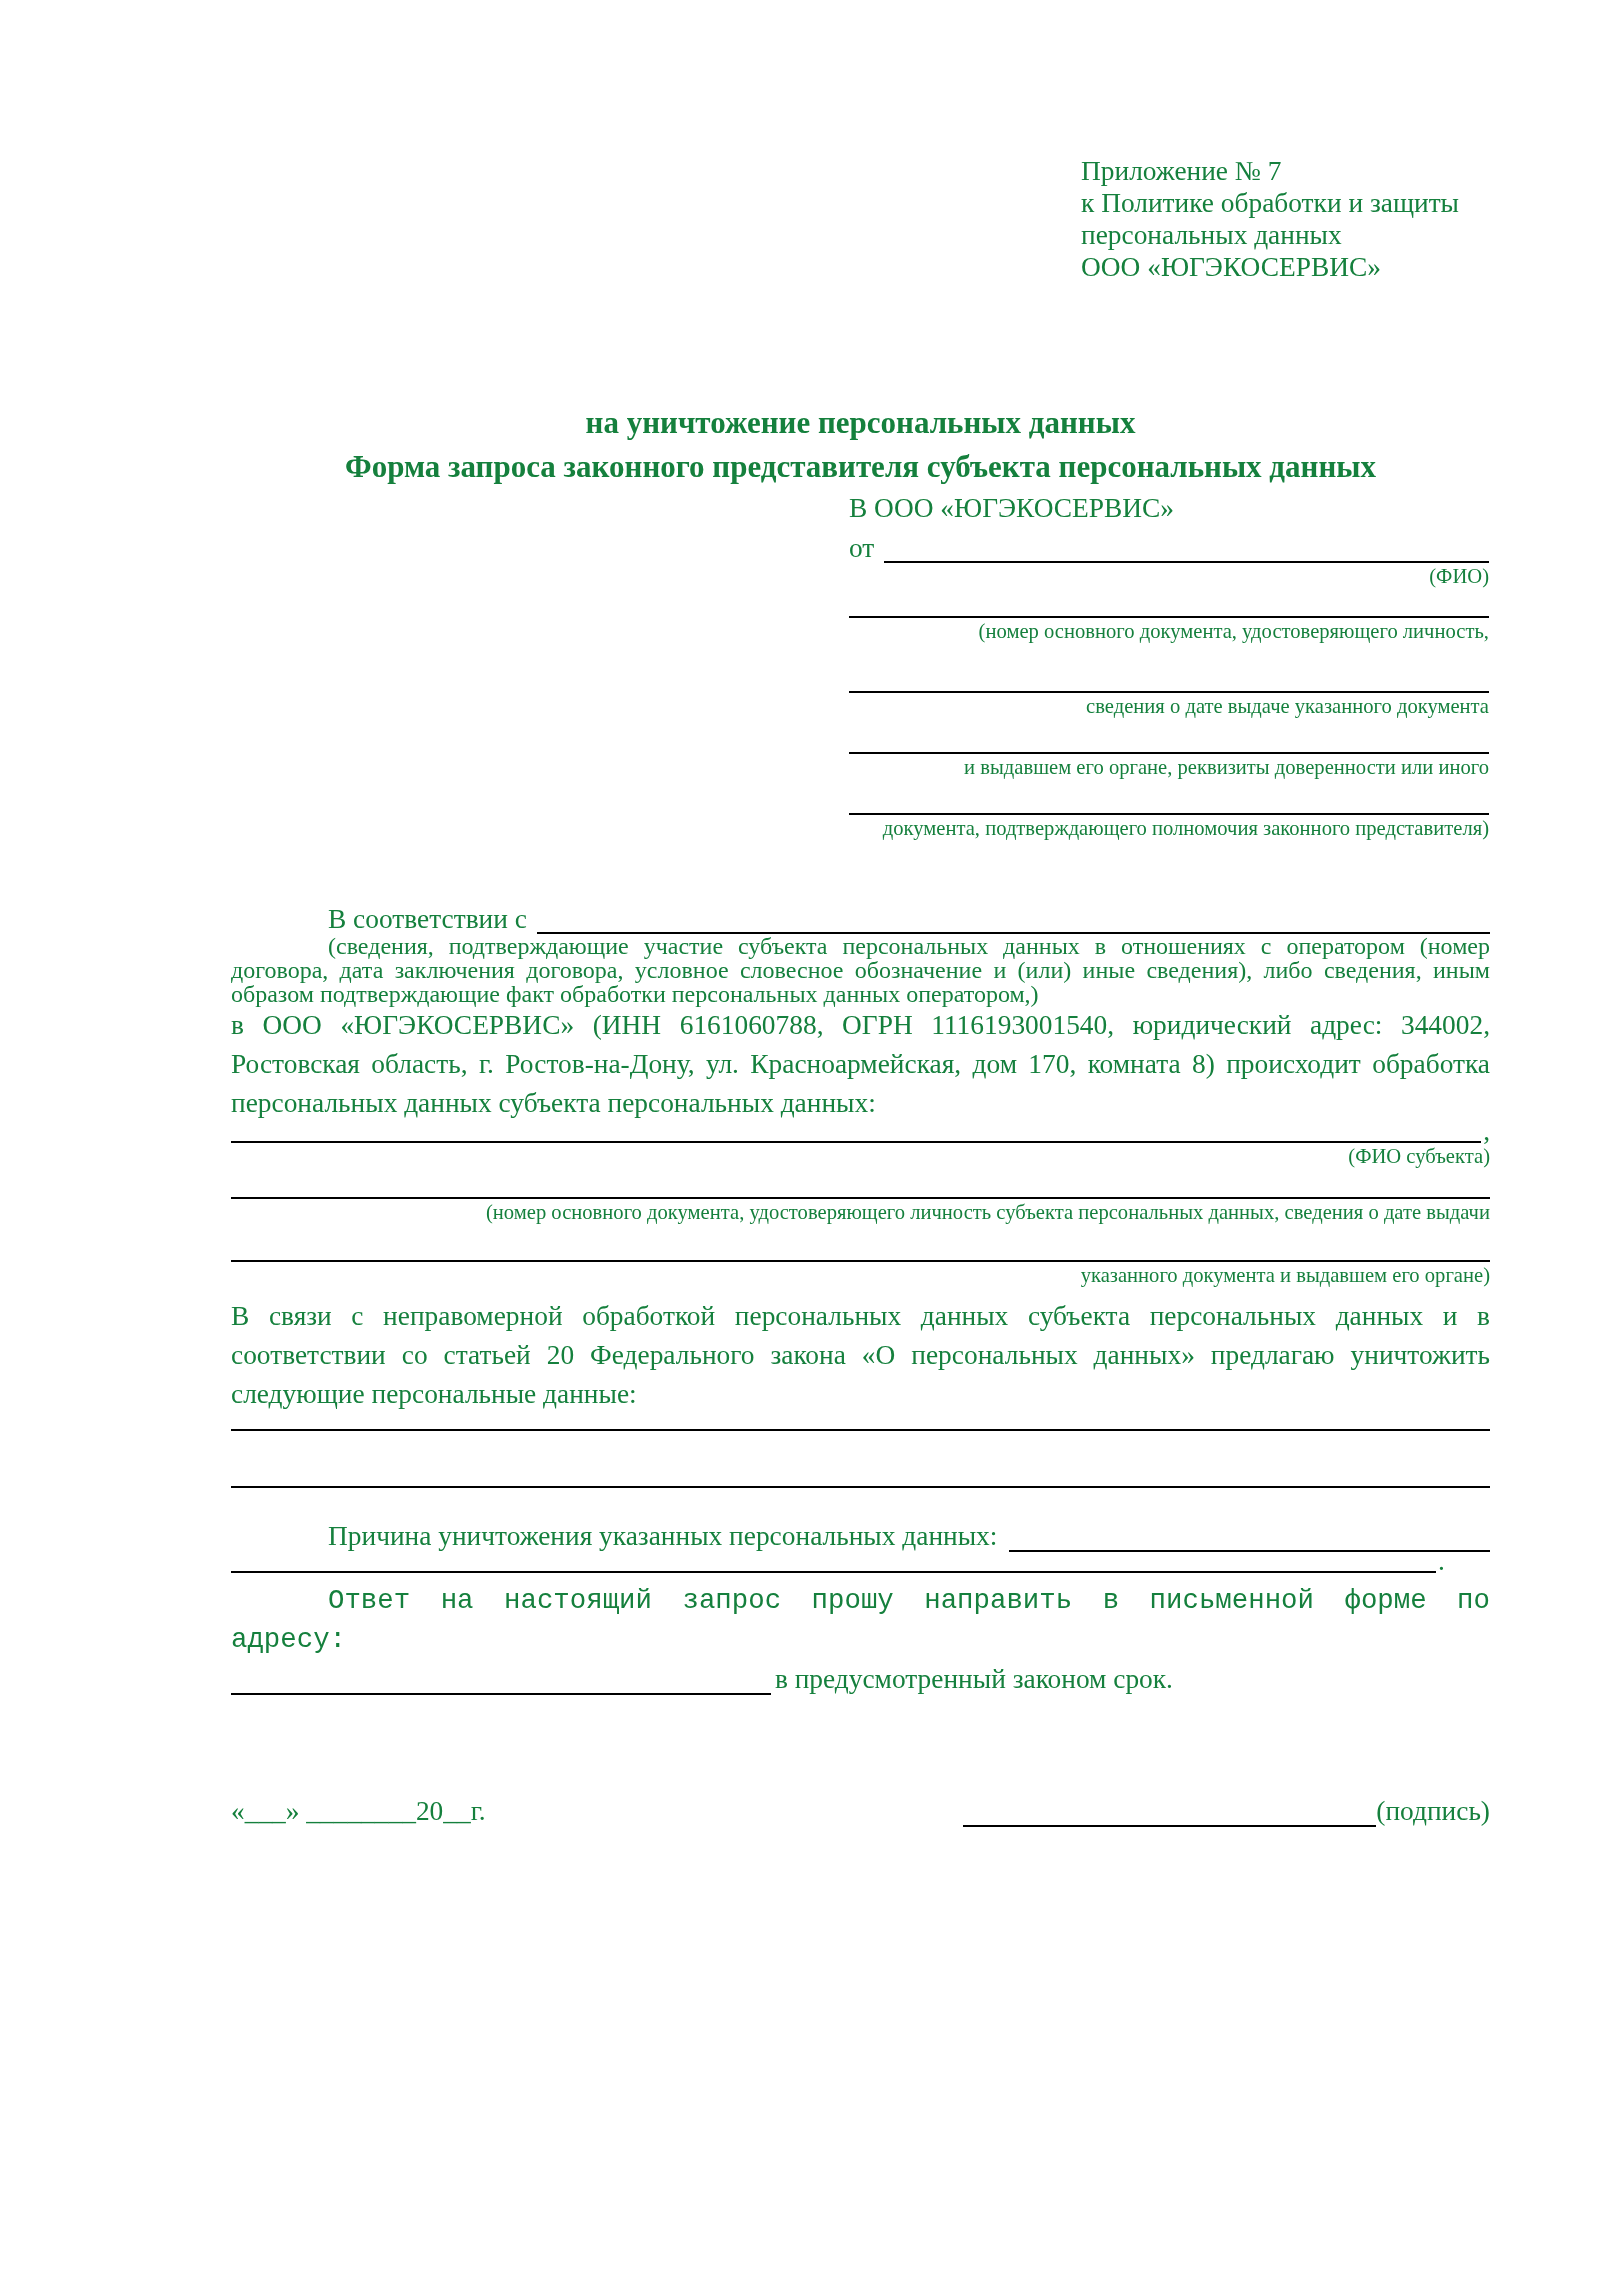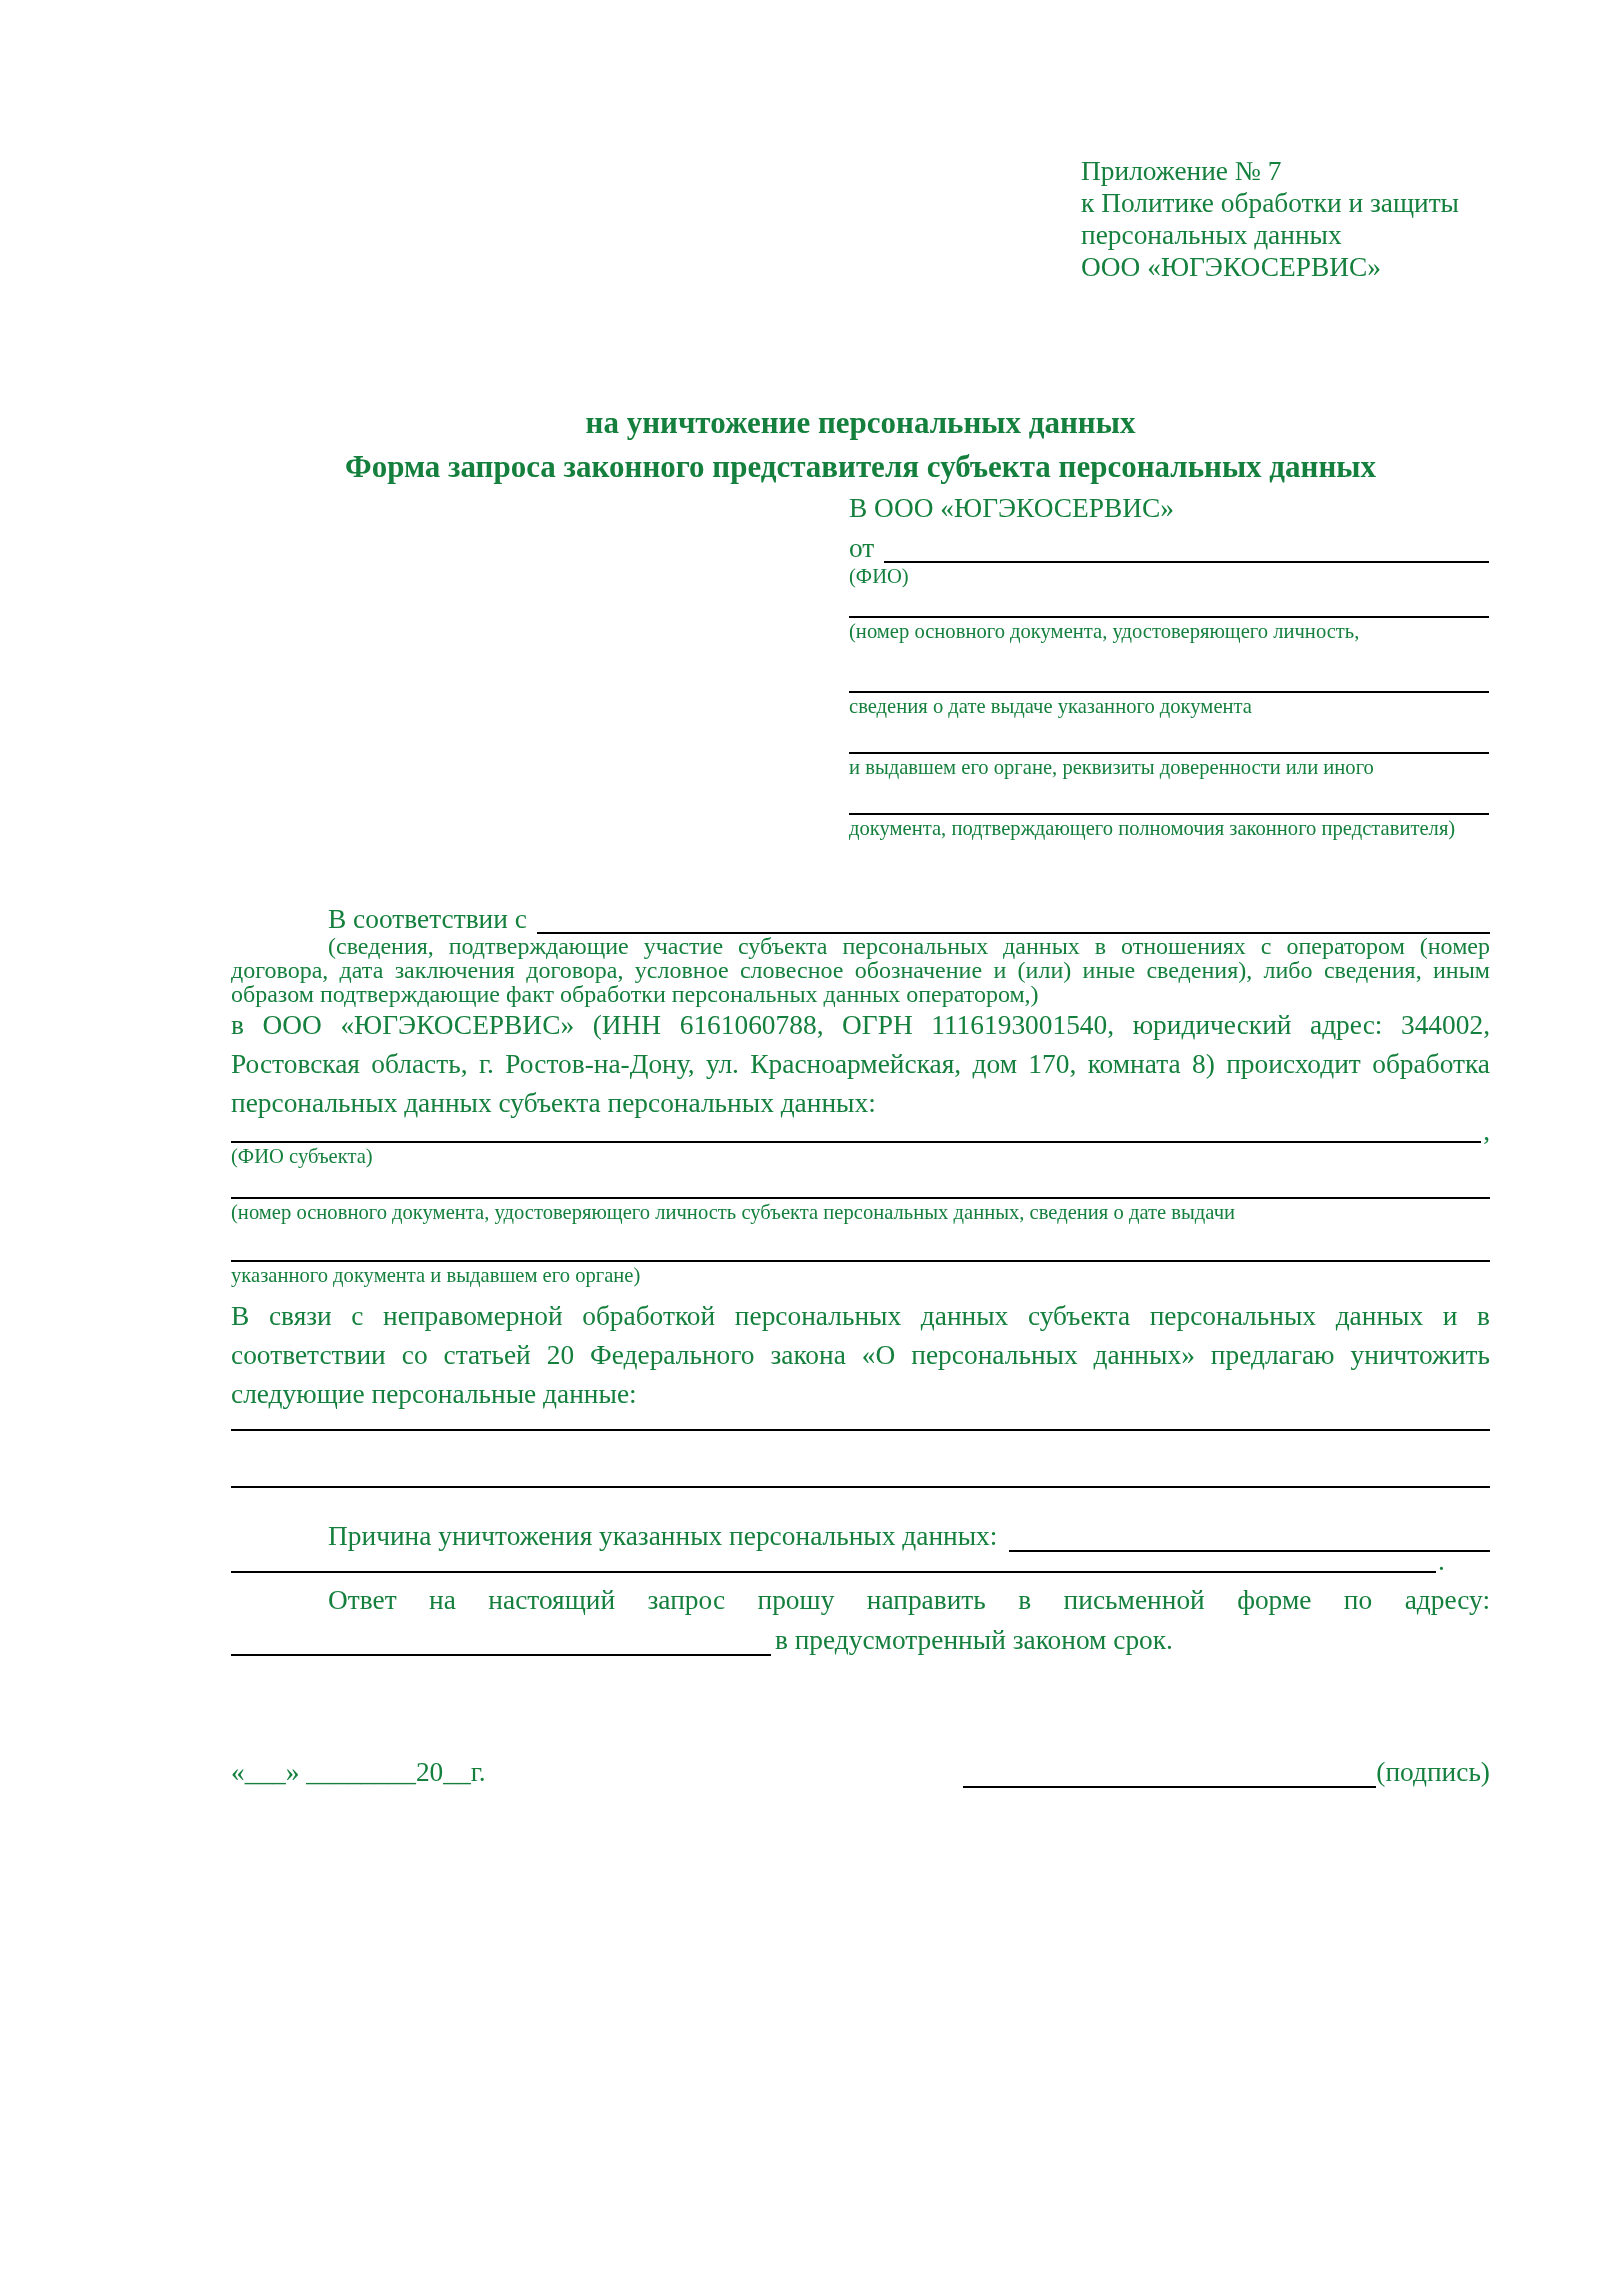--- a/index.html
+++ b/index.html
@@ -21,37 +21,37 @@
   
   .title { margin-top:118px; text-align:center; font-weight:bold; font-size:31px; line-height:44px; }
 
   
   .addr { margin-left:618px; width:640px; }
   .addr-org { line-height:39px; }
   .row { display:flex; align-items:flex-end; }
   .from-row { height:35px; }
   .from-label { padding-right:9.8px; line-height:29px; }
   .fill { flex:1 1 auto; border-bottom:2px solid #000; }
-  .caption { font-size:20.6px; line-height:27.4px; text-align:left; }
+  .caption { font-size:20.6px; line-height:27.4px; text-align:right; }
   .blank { border-bottom:2px solid #000; }
 
   .h17{height:16.7px}.h20{height:19.6px}.h28{height:27.4px}.h30{height:29px}
   .h34{height:33px}.h35{height:34px}.h36{height:35px}.h49{height:48px}.h58{height:57px}
 
   
   .accordance-row { margin-top:56px; height:36px; }
   .accordance-label { padding-left:97px; padding-right:9.8px; white-space:nowrap; line-height:29px; }
   .note { font-size:24px; line-height:24px; text-align:justify; text-indent:97px; }
   .para { line-height:39px; text-align:justify; }
   .suffix { line-height:23.5px; padding-left:2px; }
   .reason-row { height:44px;margin-top:20px; }
   .reason-label { padding-left:97px; padding-right:11.8px; white-space:nowrap; line-height:31px; }
   .period-row { height:21.6px; }
   .period-blank { width:1205px; border-bottom:2px solid #000; height:100%; }
-  .response-line { margin-top:7.8px; line-height:39px; text-align:justify; text-align-last:justify; text-indent:97px; }
+  .response-line { margin-top:7.8px; line-height:39px; text-align:justify; text-align-last:justify; text-indent:97px;font-family:Liberation Mono, monospace; }
   .tail-row { height:36px; }
   .tail-blank { width:540px; border-bottom:2px solid #000; height:100%; }
   .tail-text { padding-left:3.9px; line-height:31px; }
 
   
   .footer { margin-top:93px; display:flex; justify-content:space-between; align-items:flex-end; height:39px; }
   .sig-group { display:flex; align-items:flex-end;text-align:center; }
   .sig-blank { width:413px; border-bottom:2px solid #000; height:29px; }
   .date-field { line-height:31px; }
   .sig-caption { line-height:31px; }

